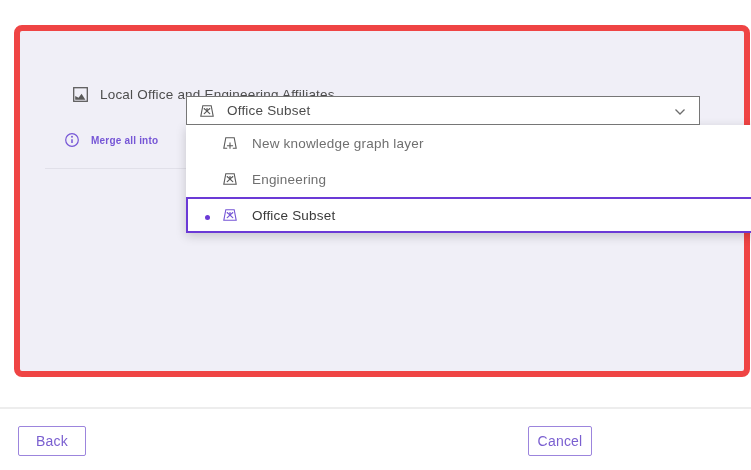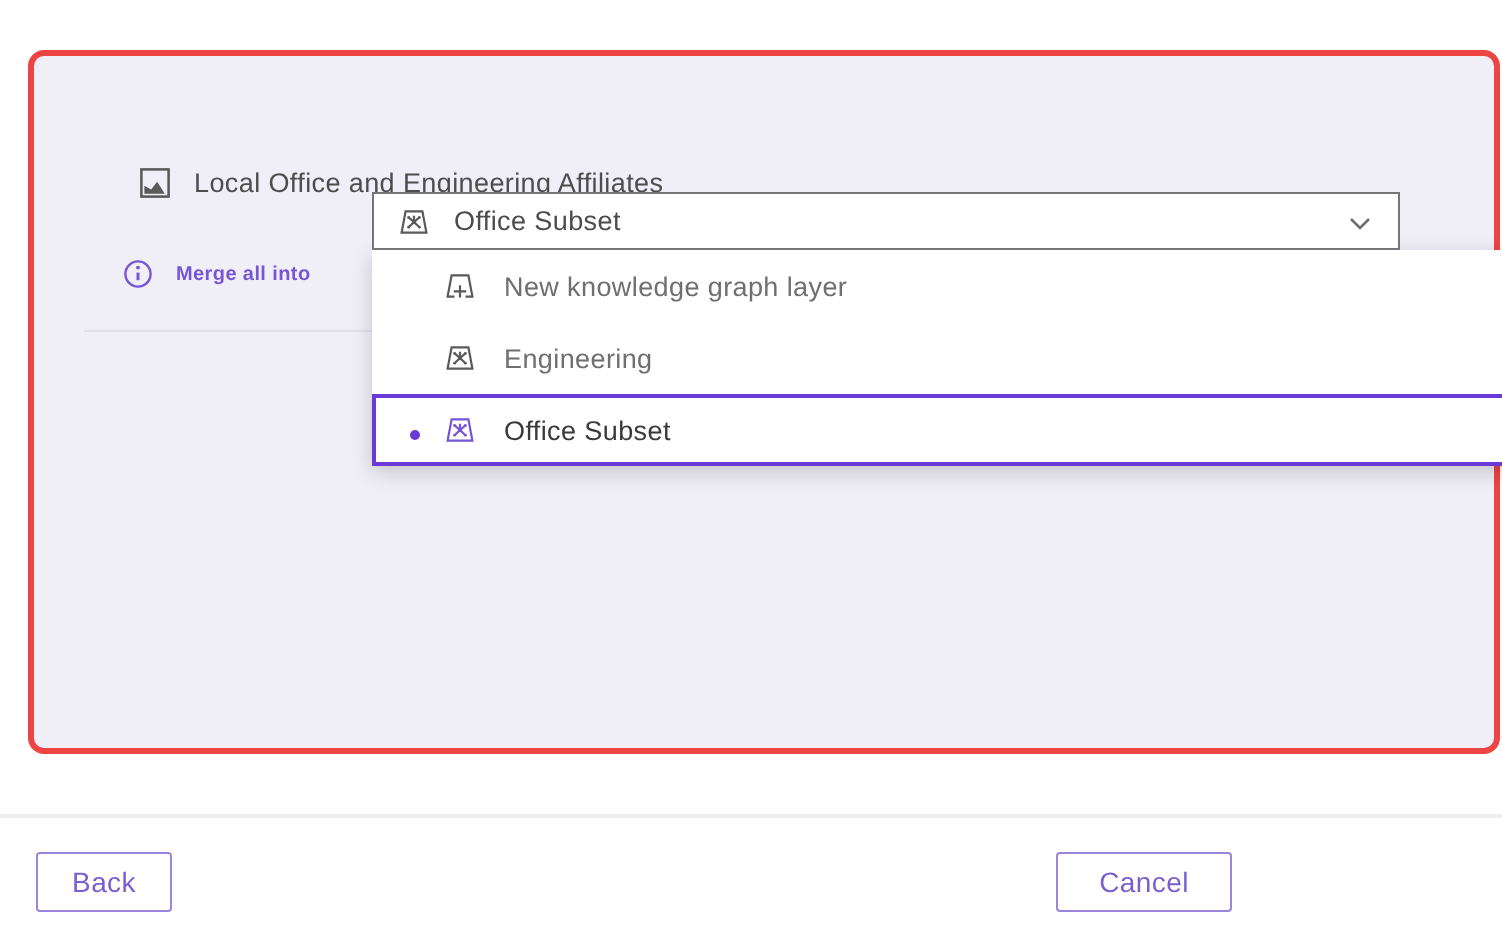--- a/index.html
+++ b/index.html
@@ -2,21 +2,21 @@
 <html><head>
 <meta charset="utf-8">
 <style>
   * { margin:0; padding:0; box-sizing:border-box; }
   html,body { width:751px; height:470px; background:#ffffff;
     font-family:"Liberation Sans","DejaVu Sans",sans-serif; }
   .stage { position:relative; width:751px; height:470px; overflow:hidden; background:#fff; }
 
   
   .panel { position:absolute; left:14px; top:25px; width:736px; height:352px;
-    background:#f0eff7; border:3px solid #ef4444; border-radius:8px; }
+    background:#f0eff7; border:6px solid #ef4444; border-radius:8px; }
   .panel-divider { position:absolute; left:25px; top:137px; width:701px; height:1px; background:#e1e0e9; }
 
   .row-item { position:absolute; left:52px; top:55px; display:flex; align-items:center; gap:11px; }
   .row-merge { position:absolute; left:44px; top:101px; display:flex; align-items:center; gap:11px; }
   .item-label { font-size:13.5px; color:#4d4d4d; letter-spacing:.2px; }
   .merge-label { font-size:10px; font-weight:700; color:#7656d6; letter-spacing:.2px; }
 
   .icon { display:inline-flex; align-items:center; justify-content:center; }
   .icon-gray { color:#5a5a5a; }
   .icon-purple { color:#7656d6; }
@@ -38,21 +38,21 @@
   .dd-row.selected .dd-label { color:#3a3a3a; }
   .dd-row.selected .icon { color:#7656d6; margin-left:34px; }
   .dd-bullet { position:absolute; left:17px; top:16px; width:5px; height:5px; border-radius:50%; background:#6b3ad6; }
 
   
   .footer-divider { position:absolute; left:0; top:407px; width:751px; height:2px; background:#ededed; }
   .btn { position:absolute; top:426px; height:30px; display:flex; align-items:center; justify-content:center;
     font-size:14px; border-radius:2px; cursor:pointer; letter-spacing:.2px; }
   .btn-outline { background:#fff; border:1px solid #9c85dd; color:#7a5fd0; }
   .btn-back { left:18px; width:68px; }
-  .btn-cancel { left:528px; width:88px;text-align:center; }
+  .btn-cancel { left:528px; width:64px;text-align:center; }
   .btn-primary { left:605px; width:118px; background:#5e2bca; color:#ffffff; font-weight:700; border:none; }
 </style>
 </head>
 <body>
 
 <div class="stage">
 
   <div class="panel">
     <div class="row-item">
       <span class="icon icon-gray">

